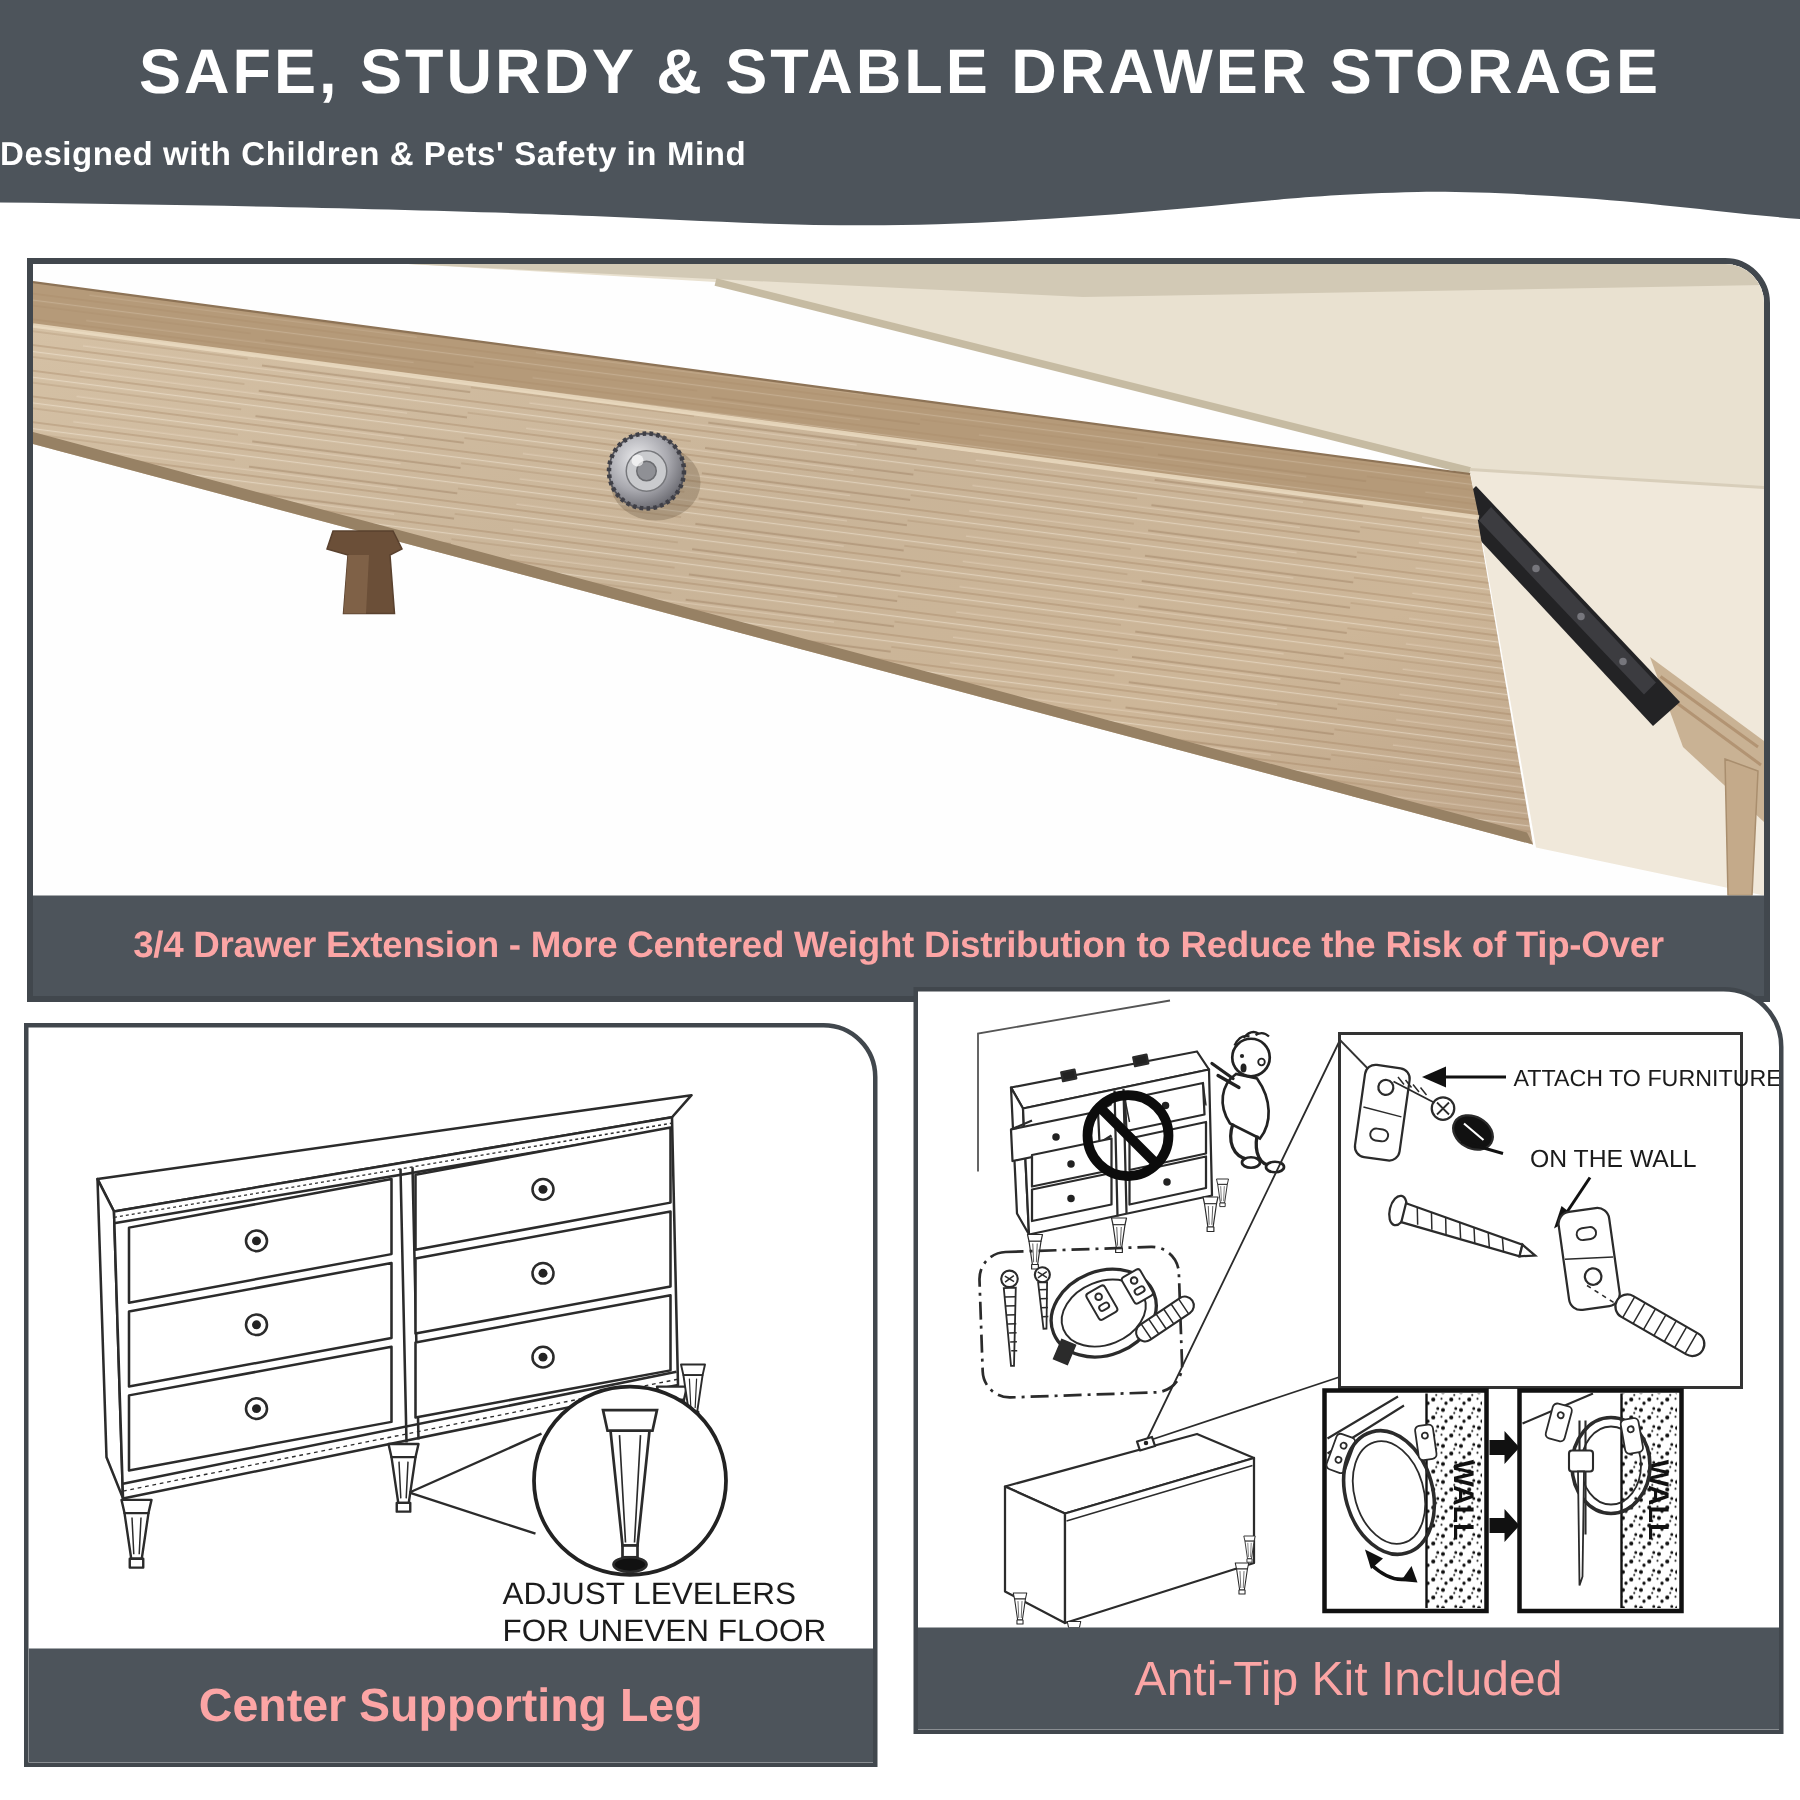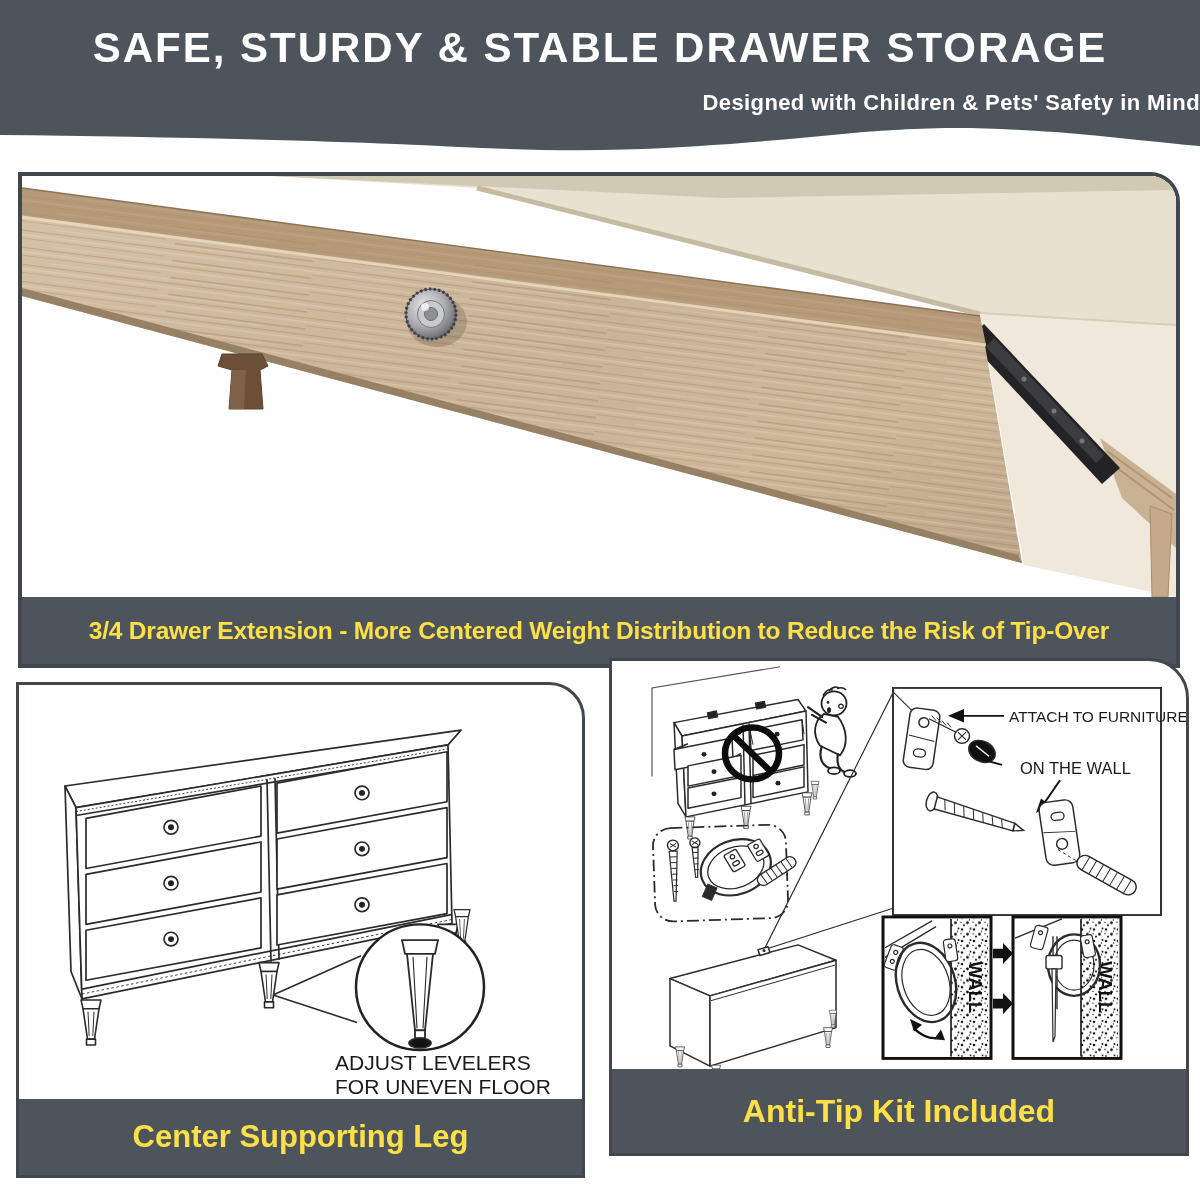--- a/index.html
+++ b/index.html
@@ -3,35 +3,35 @@
 <meta charset="utf-8">
 <style>
   html,body{margin:0;padding:0;background:#fff;}
   #stage{position:relative;width:1200px;height:1200px;background:#ffffff;overflow:hidden;
          font-family:"Liberation Sans",sans-serif;}
   svg{display:block;}
   
   #banner{position:absolute;left:0;top:0;width:1200px;height:162px;}
   #banner-title{position:absolute;left:0;top:24px;width:1200px;text-align:center;
     color:#fff;font-size:42px;font-weight:bold;letter-spacing:2px;}
-  #banner-sub{position:absolute;left:0;top:90px;width:1200px;text-align:right;
+  #banner-sub{position:absolute;left:0;top:90px;width:1200px;text-align:left;
     color:#fff;font-size:22px;font-weight:bold;letter-spacing:.4px;}
   
   .panel{position:absolute;box-sizing:border-box;border:4px solid #41474d;
     border-radius:0 30px 0 0;display:flex;flex-direction:column;background:#fff;overflow:hidden;}
   #photo-panel{left:18px;top:172px;width:1162px;height:496px;}
   #leg-panel{left:16px;top:682px;width:569px;height:496px;border-width:3px;border-radius:0 36px 0 0;justify-content:flex-end;}
   #tip-panel{left:609px;top:658px;width:580px;height:498px;border-width:3px;border-radius:0 40px 0 0;}
   .art{flex:1 1 auto;min-height:0;}
   .art svg{width:100%;height:100%;}
-  .capbar{flex:0 0 auto;background:#4d545b;color:#fde047;display:flex;
+  .capbar{flex:0 0 auto;background:#4d545b;color:#fca5a5;display:flex;
     align-items:center;justify-content:center;white-space:nowrap;}
   #photo-cap{height:67px;font-size:24.5px;font-weight:bold;letter-spacing:-0.2px;}
   #leg-cap{height:76px;font-size:31px;font-weight:bold;}
-  #tip-cap{height:84px;font-size:32px;font-weight:bold;}
+  #tip-cap{height:68px;font-size:32px;font-weight:normal;}
   .lbl{font-family:"Liberation Sans",sans-serif;fill:#1b1b1b;}
 </style>
 </head>
 <body>
 
 <div id="stage">
 
   <svg width="0" height="0" style="position:absolute" aria-hidden="true">
     <defs>
       <linearGradient id="woodGrad" x1="0" y1="0" x2="1" y2="1">

